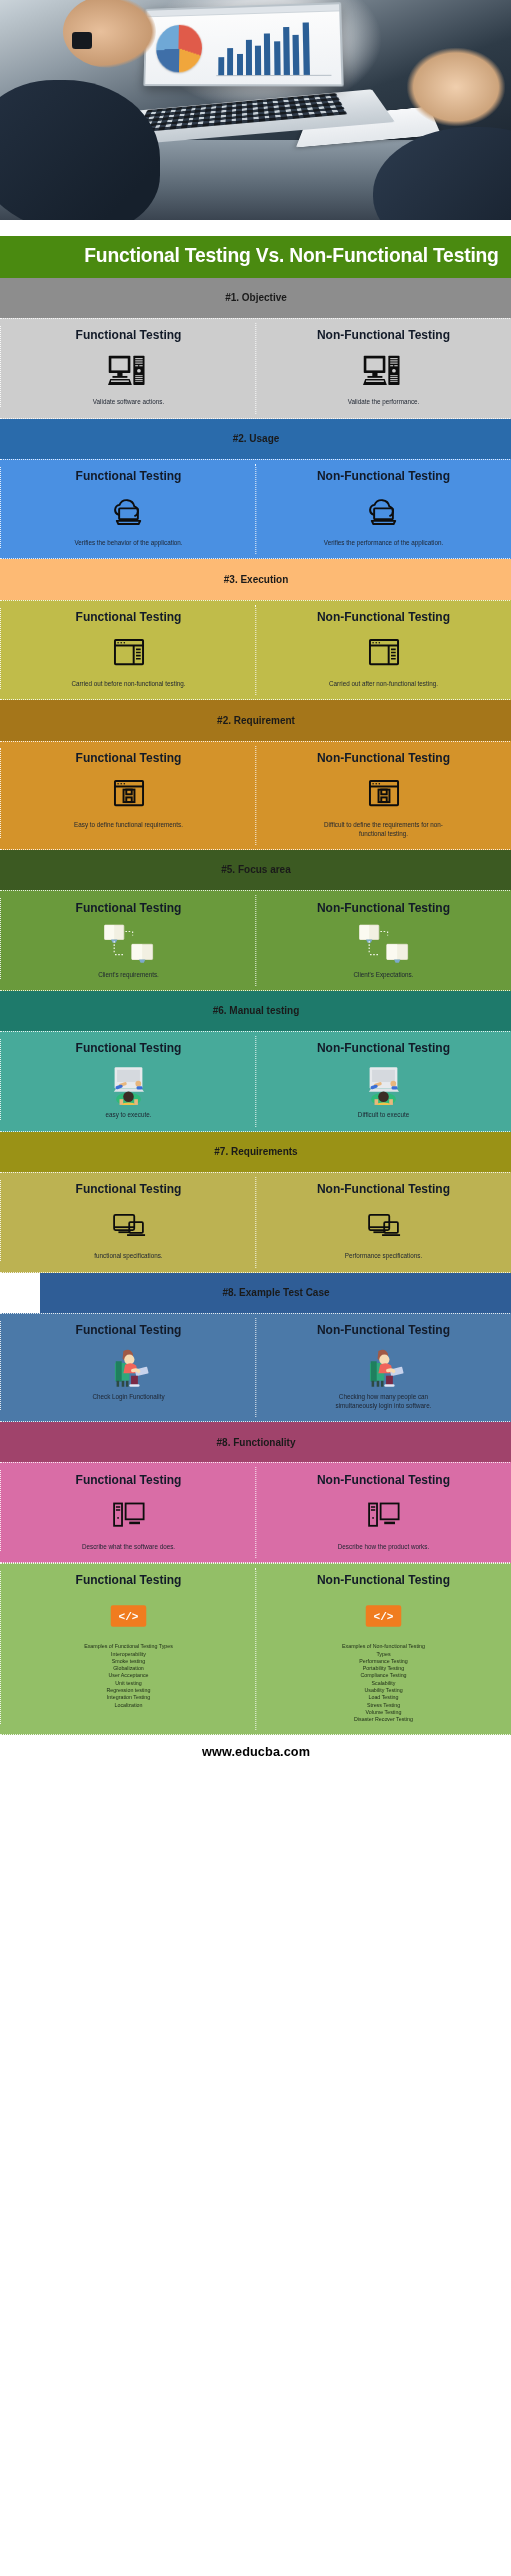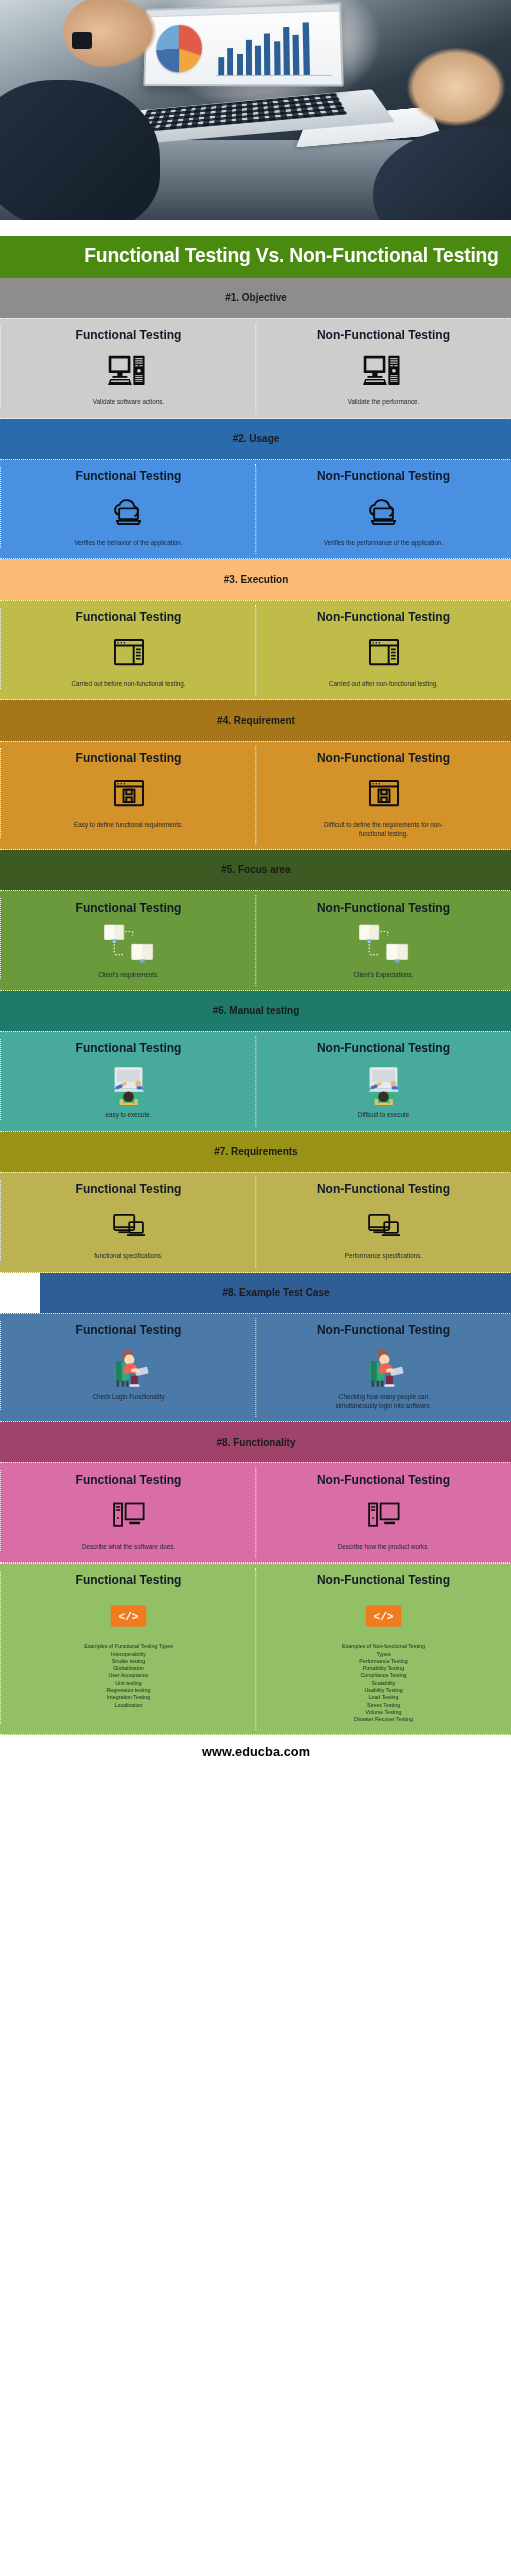--- a/index.html
+++ b/index.html
@@ -309,21 +309,21 @@
                 <circle cx="38" cy="25" r="2" fill="#0d0d0d" stroke="none"></circle>
                 <path d="M62 32 v48"></path>
                 <path d="M68 42 h12 M68 50 h12 M68 58 h12 M68 66 h12" stroke-width="4"></path>
               </svg>
             </div>
             <div class="col-desc">Carried out after non-functional testing.</div>
           </div>
         </div>
       </div>
       <div>
-        <div class="section-header" style="background: rgb(165, 118, 26);">#4. Requirement</div>
+        <div class="section-header" style="background: rgb(165, 118, 26);">#2. Requirement</div>
         <div class="compare" style="background: rgb(212, 147, 42);">
           <div class="col">
             <div class="col-title">Functional Testing</div>
             <div class="icon-wrap">
               <svg width="40" height="39" viewBox="0 0 100 100" fill="none" stroke="#0d0d0d" stroke-width="5">
                 <rect x="14" y="18" width="72" height="62" rx="2"></rect>
                 <path d="M14 32 h72"></path>
                 <circle cx="22" cy="25" r="2" fill="#0d0d0d" stroke="none"></circle>
                 <circle cx="30" cy="25" r="2" fill="#0d0d0d" stroke="none"></circle>
                 <circle cx="38" cy="25" r="2" fill="#0d0d0d" stroke="none"></circle>

